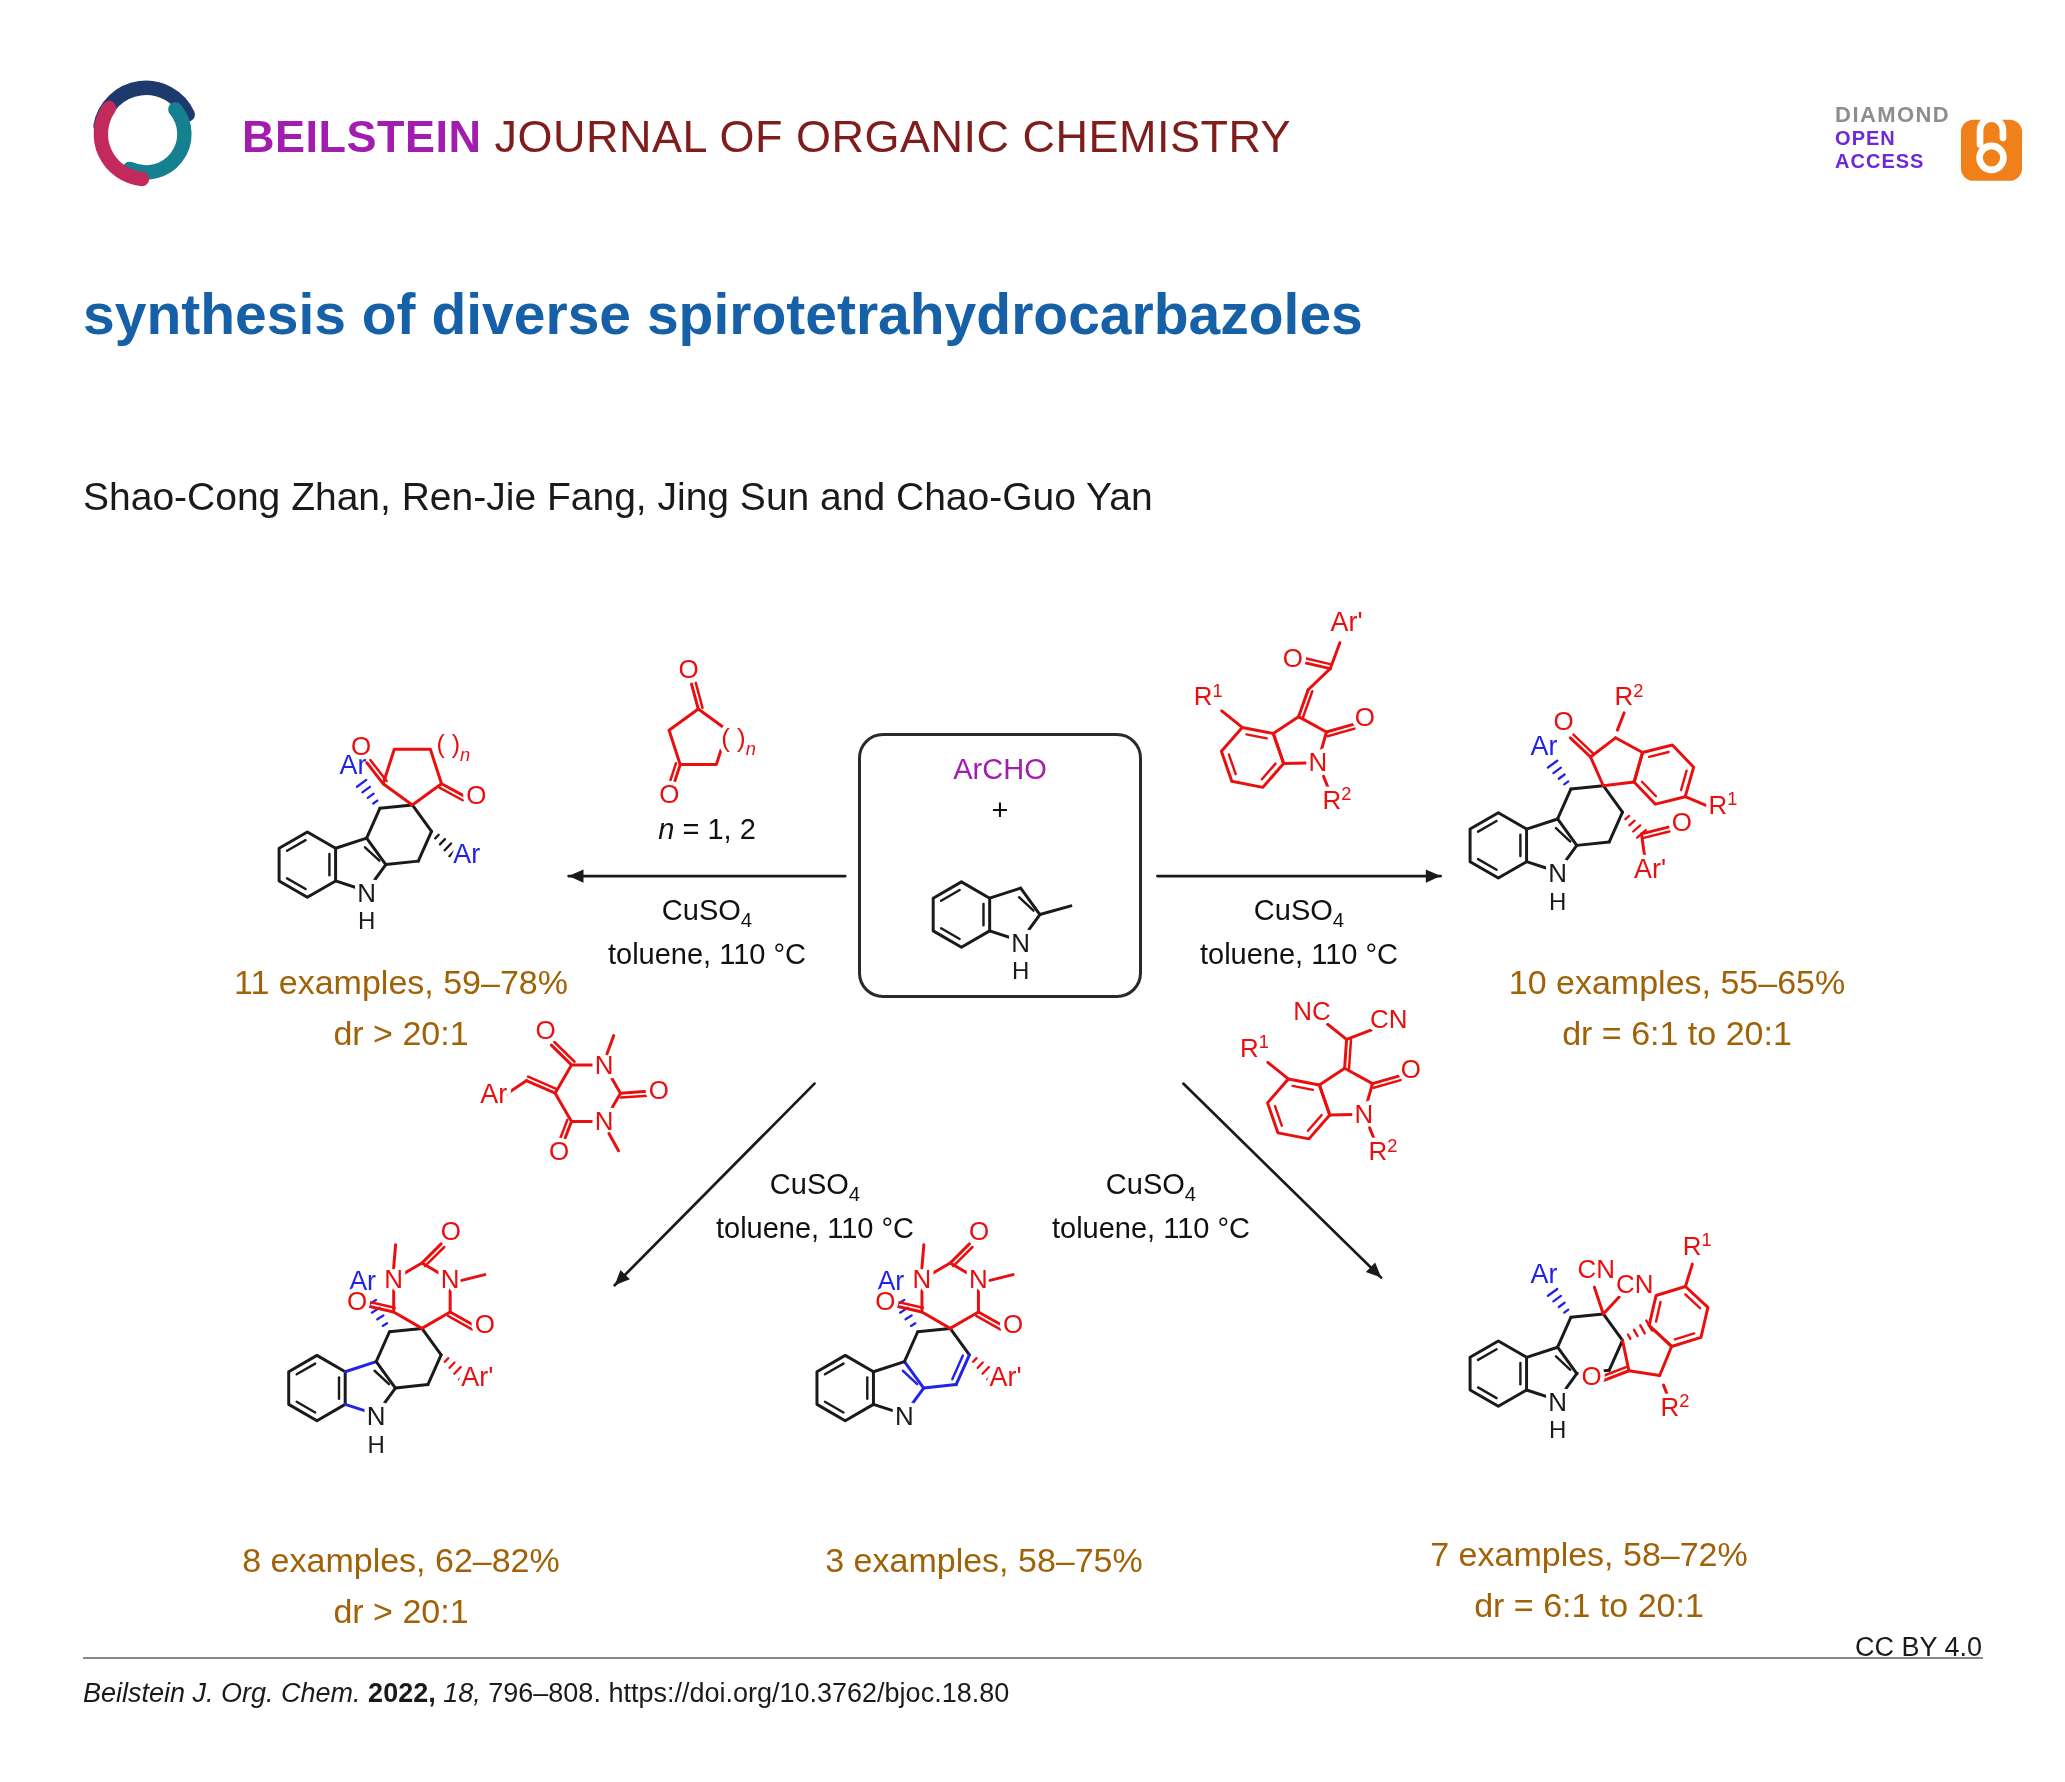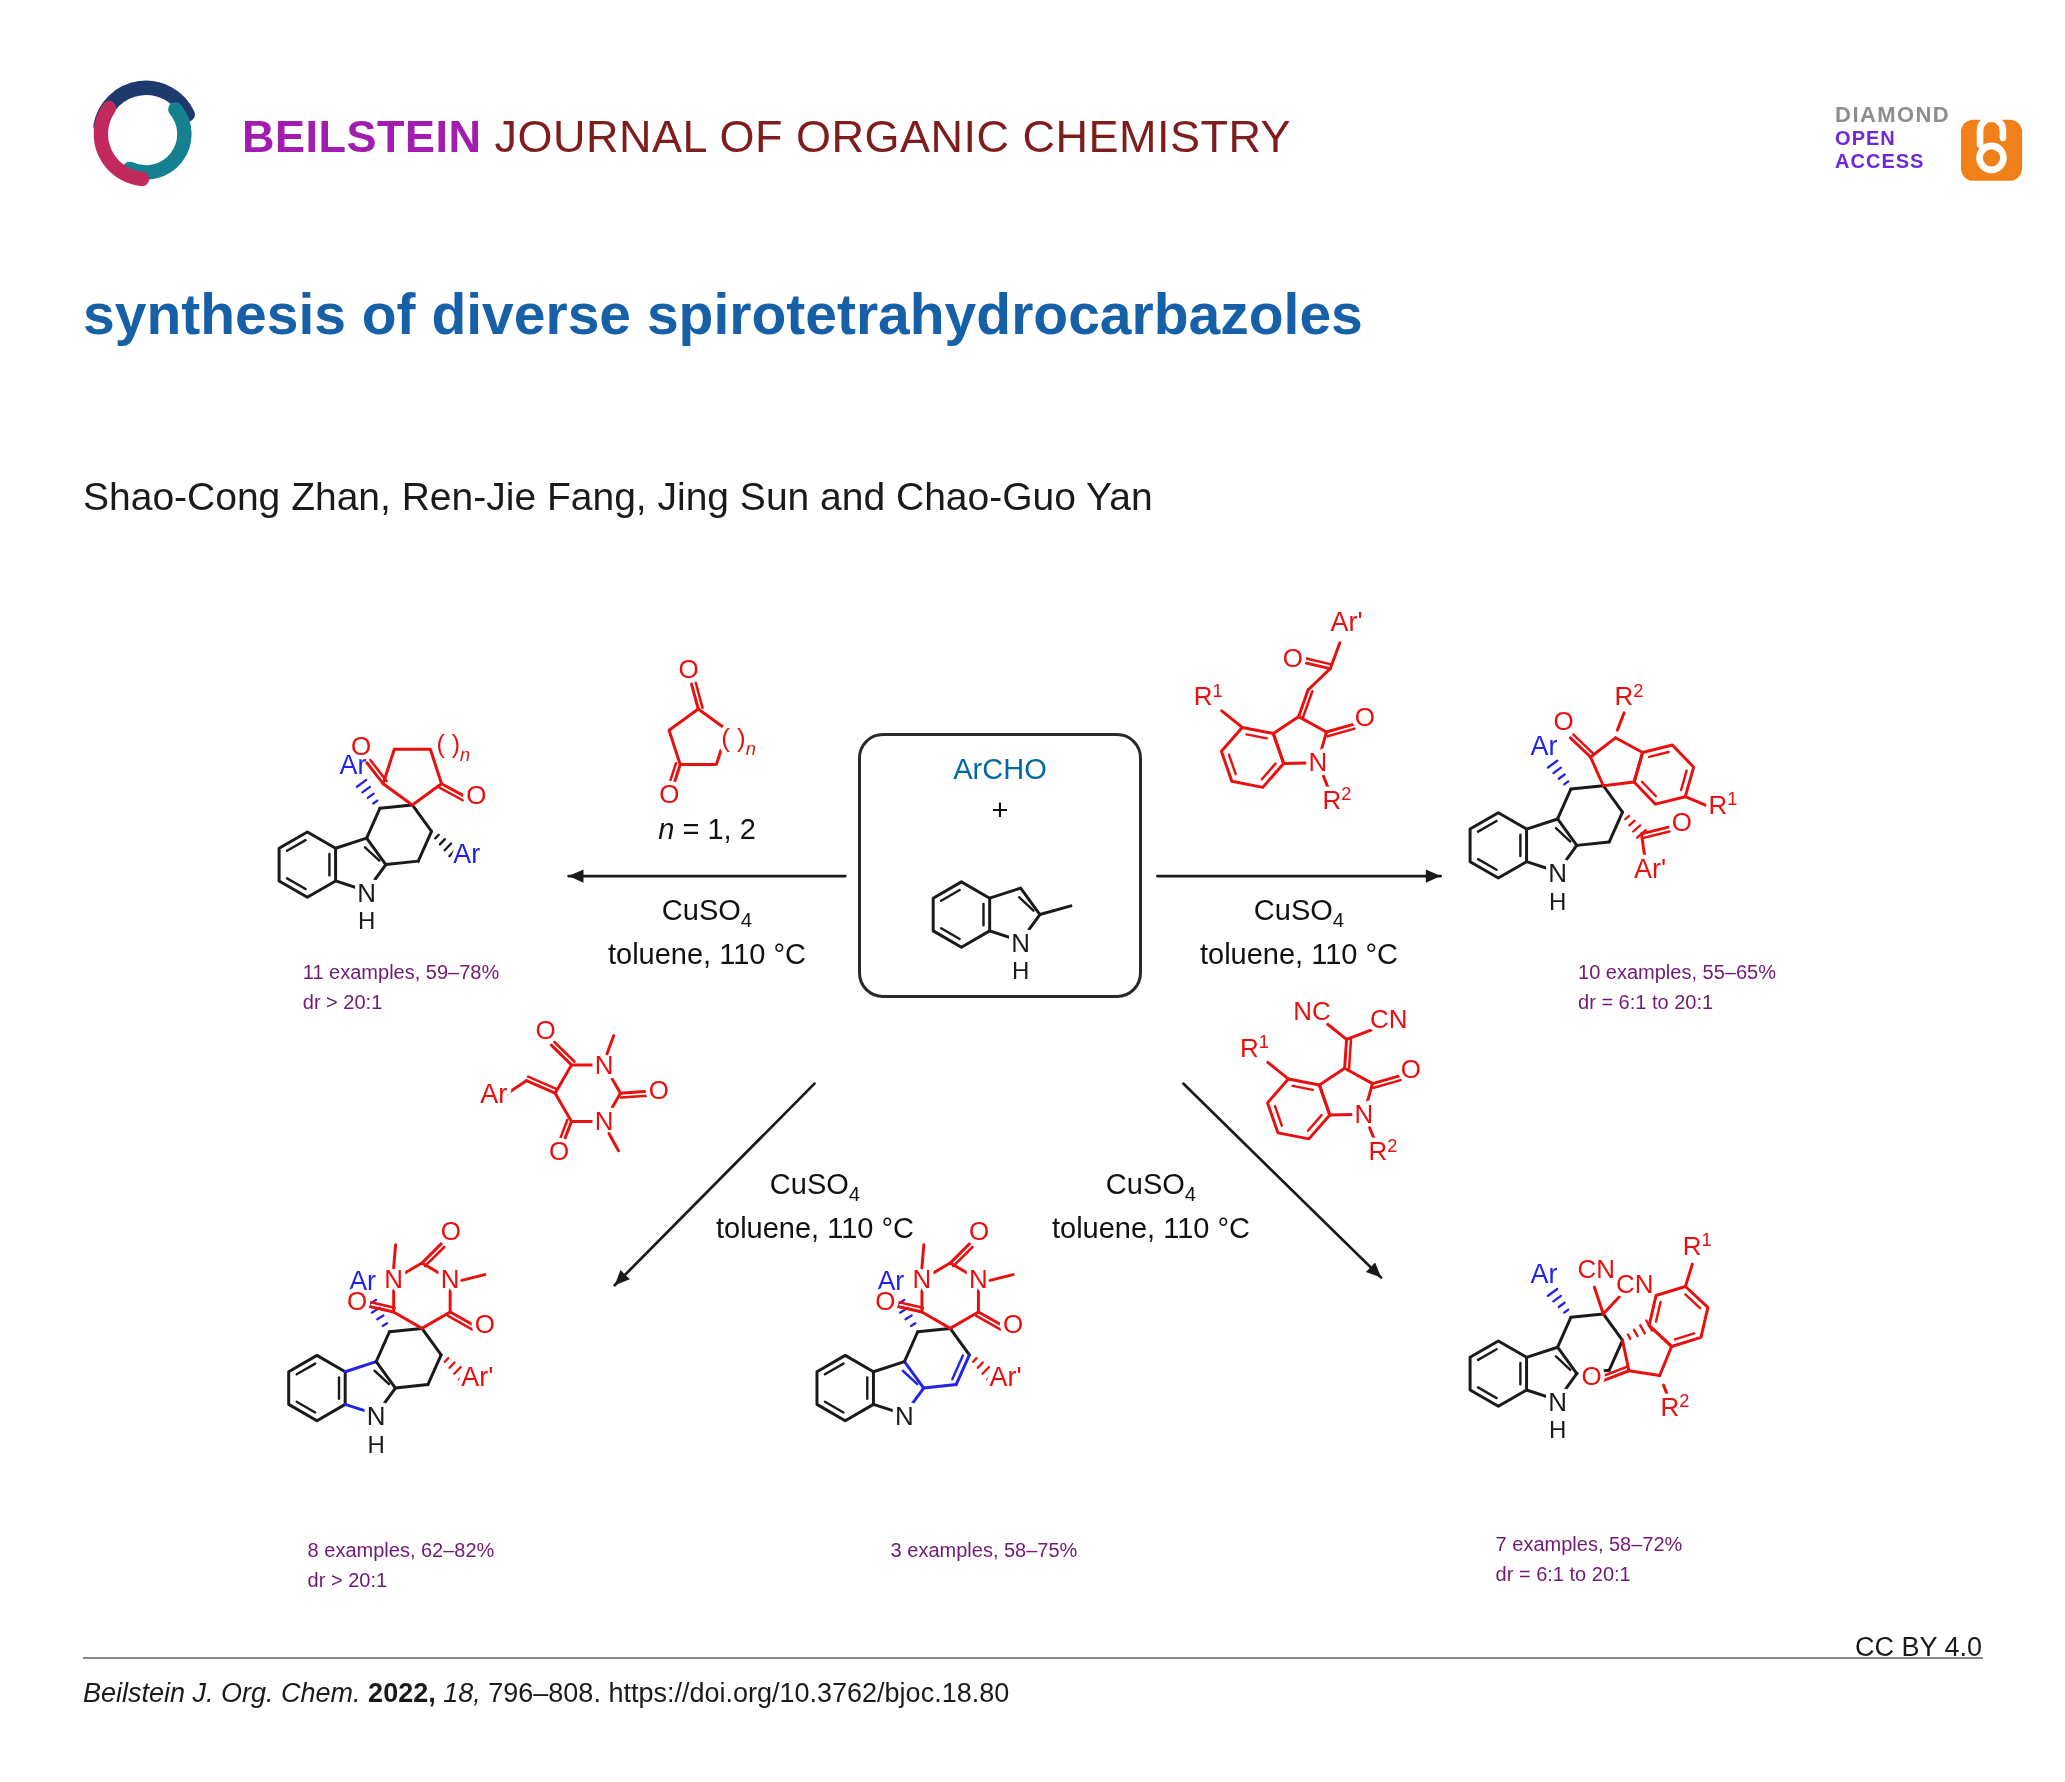--- a/index.html
+++ b/index.html
@@ -10,22 +10,22 @@
   .brand .bold{color:#a21caf;font-weight:bold}
   .brand .rest{color:#7f1d1d;font-weight:normal}
   .badge{right:115px;top:102px;font-weight:bold;line-height:1.15}
   .badge .d{color:#8d8d8d;font-size:22px;letter-spacing:1.4px}
   .badge .o{color:#6d28d9;font-size:20px;letter-spacing:1px}
   .title{left:83px;top:269px;font-size:57px;font-weight:bold;color:#1660a8;line-height:1.6;white-space:nowrap}
   .authors{left:83px;top:475px;font-size:39px;white-space:nowrap}
   .box{left:858px;top:733px;width:284px;height:265px;border:3.3px solid #2a2a2a;border-radius:25px}
   .olabel{position:absolute;transform:translateX(-50%);white-space:nowrap;font-size:29px;text-align:center;color:#111}
   .cond{line-height:1.4}
-  .blue{color:#0369a1}
-  .caption{position:absolute;transform:translateX(-50%);white-space:nowrap;font-size:20px;line-height:1.5;color:#701a75}
+  .blue{color:#a21caf}
+  .caption{position:absolute;transform:translateX(-50%);white-space:nowrap;font-size:34px;line-height:1.5;text-align:center;color:#a16207}
   .rule{left:83px;top:1657px;width:1900px;height:1.9px;background:#8a8a8a}
   .footer{left:83px;top:1678px;font-size:27px;white-space:nowrap}
   .lic{right:83px;top:1632px;font-size:27px}
   sub{font-size:70%}
   #scheme-svg{position:absolute;left:0;top:0}
 </style>
 </head>
 <body>
 
 <svg class="abs" style="left:73px;top:61px" width="146" height="146" viewBox="0 0 152 152">

